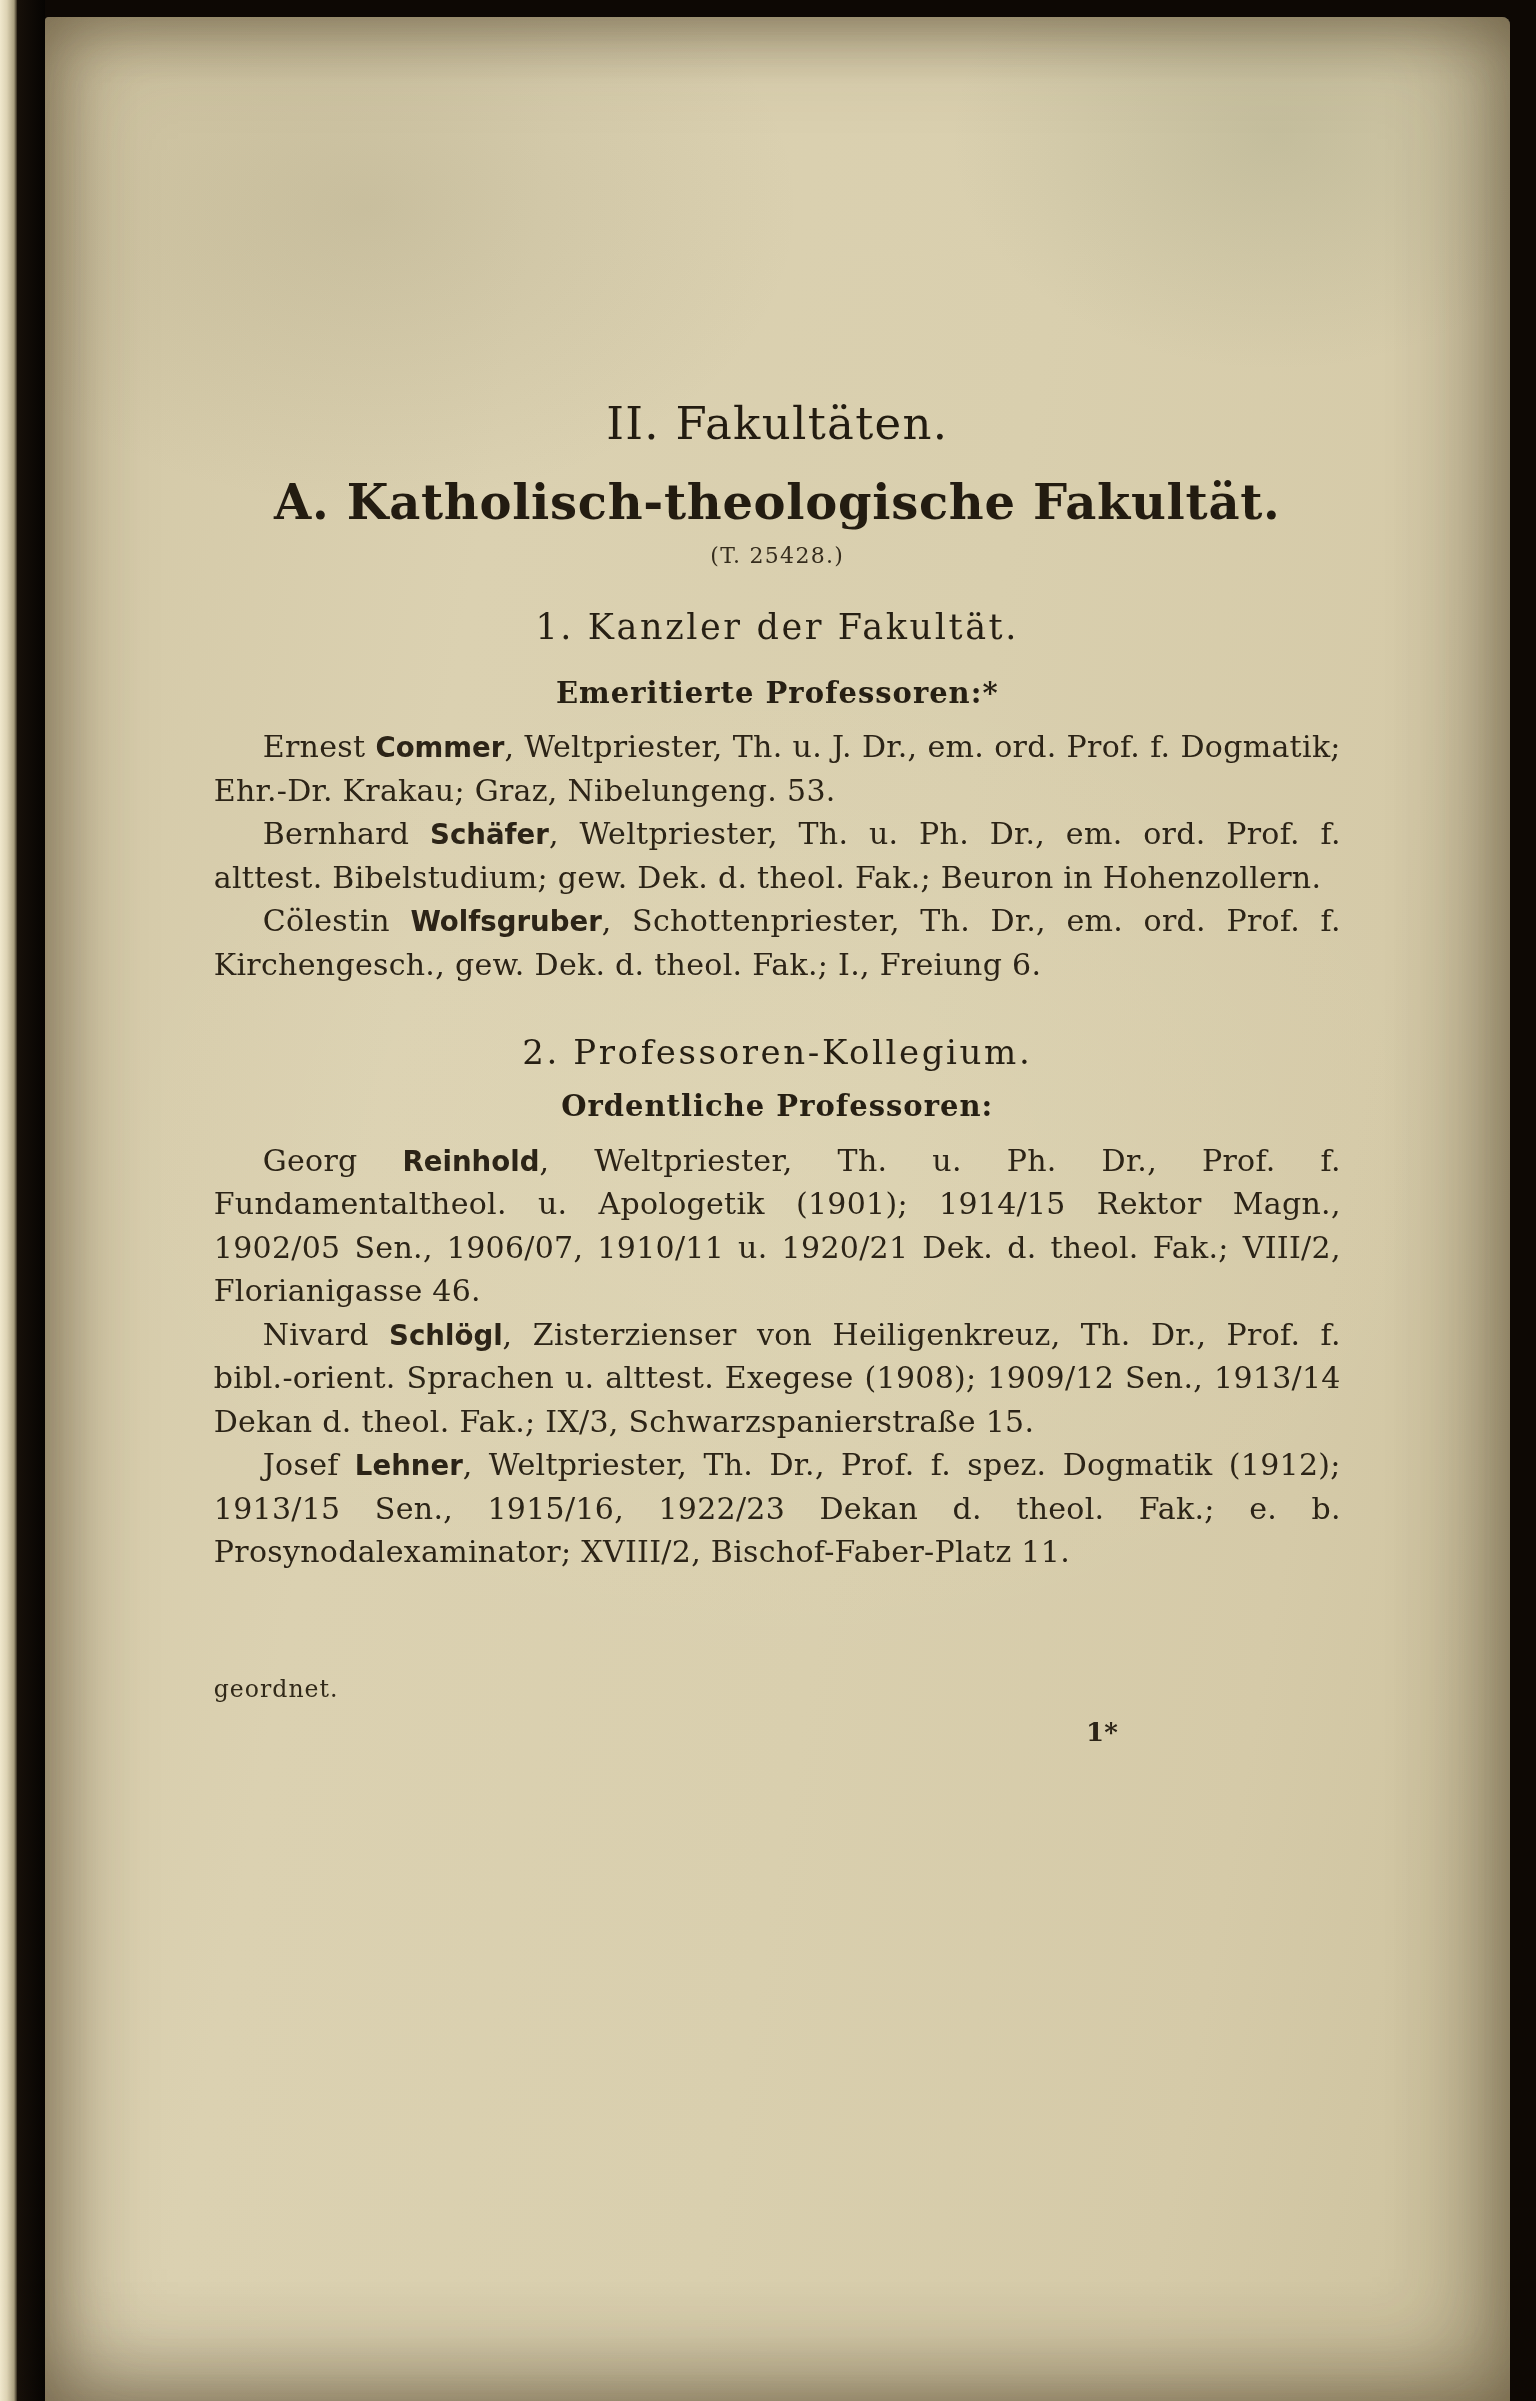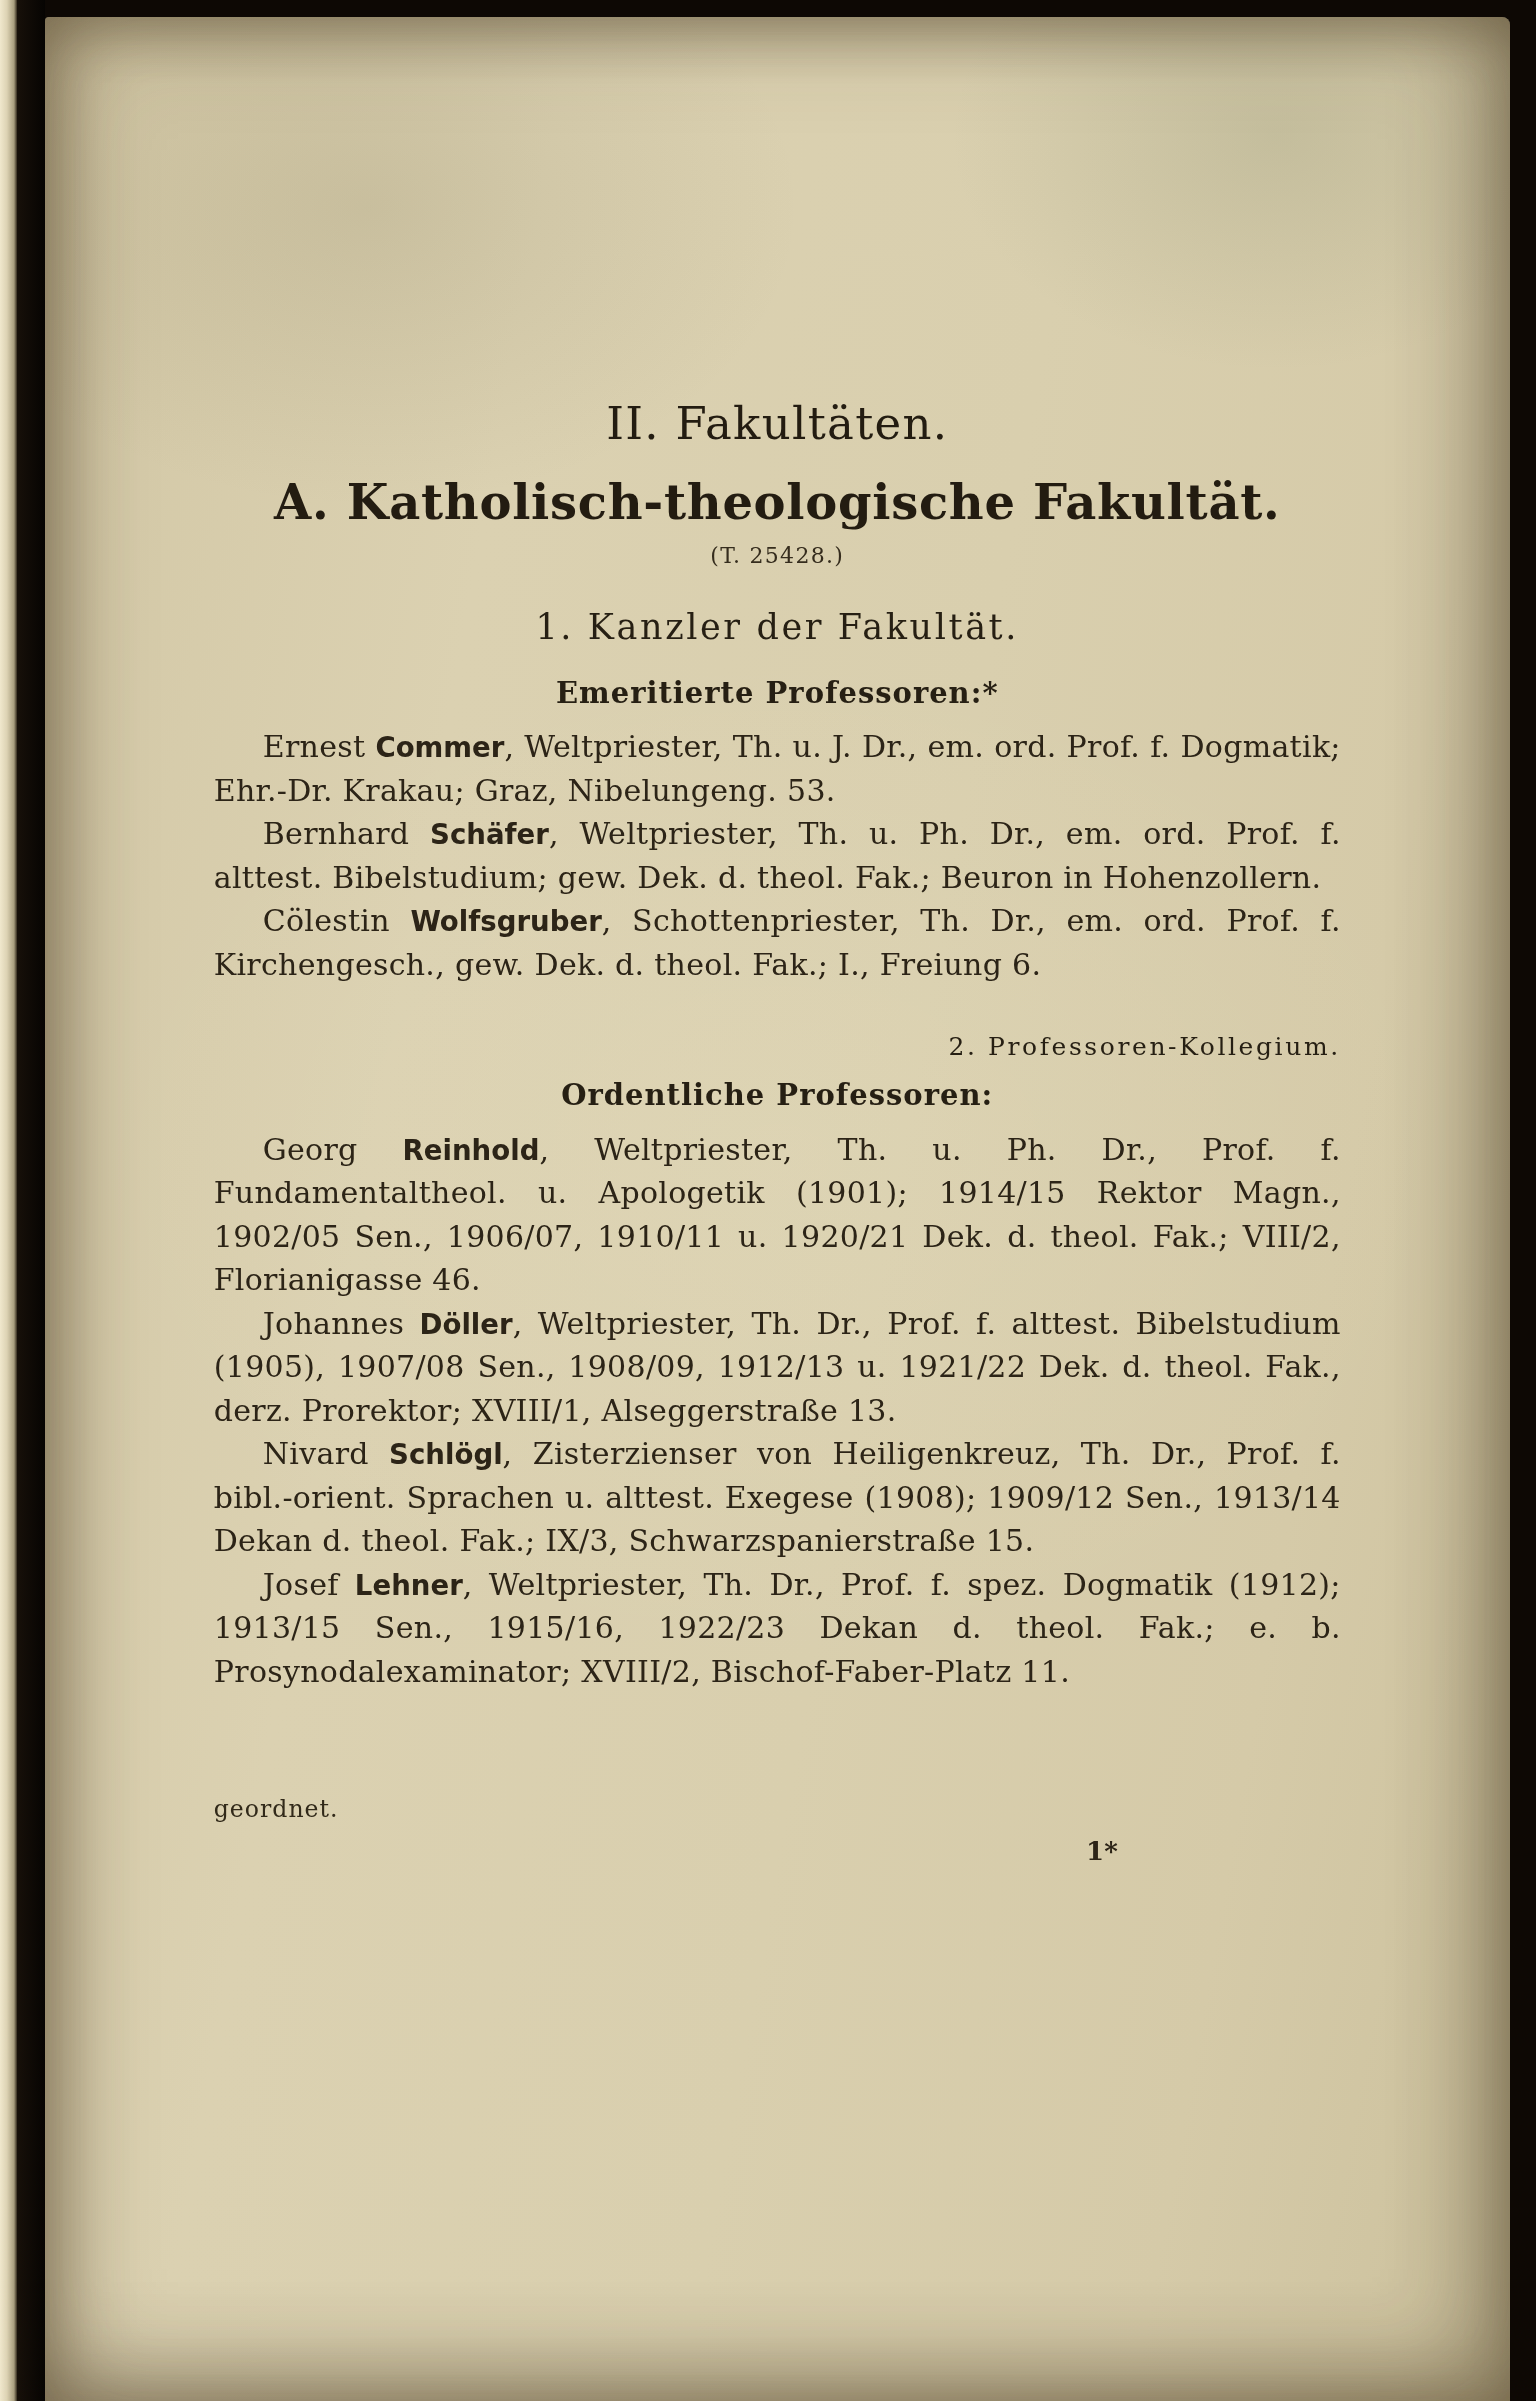--- a/index.html
+++ b/index.html
@@ -56,22 +56,22 @@
   }
   .phone {
     font-size: 22px; letter-spacing: 1.3px;
     text-align: center; margin: 0 0 39px; color: #352c1d;
   }
   .sub-heading-1 {
     font-size: 35px; font-weight: 400; letter-spacing: 2.6px;
     text-align: center; margin: 0 0 24px; color: #261f13;
   }
   .sub-heading-2 {
-    font-size: 25px; font-weight: 400; letter-spacing: 2.6px;
-    text-align: right; margin: 46px 0 17px; color: #261f13;
+    font-size: 34px; font-weight: 400; letter-spacing: 2.6px;
+    text-align: center; margin: 46px 0 17px; color: #261f13;
   }
   .group-heading {
     font-size: 29px; font-weight: 700; letter-spacing: 1px;
     text-align: center; margin: 29px 0 15.7px; color: #261f13;
   }
   .group-heading.tight { margin-top: 0; }
 
   .entry {
     font-size: 30px; line-height: 1.45; letter-spacing: 0.3px;
     text-align: justify; text-indent: 49px; margin: 0;
@@ -115,21 +115,20 @@
     <p class="entry"><span>Bernhard </span><span class="bname">Schäfer</span><span>, Weltpriester, Th. u. Ph. Dr., em. ord. Prof. f. alttest. Bibelstudium; gew. Dek. d. theol. Fak.; Beuron in Hohenzollern.</span></p>
 
     <p class="entry"><span>Cölestin </span><span class="bname">Wolfsgruber</span><span>, Schottenpriester, Th. Dr., em. ord. Prof. f. Kirchengesch., gew. Dek. d. theol. Fak.; I., Freiung 6.</span></p>
 
     <h3 class="sub-heading-2">2. Professoren-Kollegium.</h3>
 
     <h4 class="group-heading tight">Ordentliche Professoren:</h4>
 
     <p class="entry"><span>Georg </span><span class="bname">Reinhold</span><span>, Weltpriester, Th. u. Ph. Dr., Prof. f. Fundamentaltheol. u. Apologetik (1901); 1914/15 Rektor Magn., 1902/05 Sen., 1906/07, 1910/11 u. 1920/21 Dek. d. theol. Fak.; VIII/2, Florianigasse 46.</span></p>
 
-    <p class="entry"><span>Johannes </span><span class="bname">Döller</span><span>, Weltpriester, Th. Dr., Prof. f. alttest. Bibelstudium (1905), 1907/08 Sen., 1908/09, 1912/13 u. 1921/22 Dek. d. theol. Fak., derz. Prorektor; XVIII/1, Alseggerstraße 13.</span></p>
 
     <p class="entry"><span>Nivard </span><span class="bname">Schlögl</span><span>, Zisterzienser von Heiligenkreuz, Th. Dr., Prof. f. bibl.-orient. Sprachen u. alttest. Exegese (1908); 1909/12 Sen., 1913/14 Dekan d. theol. Fak.; IX/3, Schwarzspanierstraße 15.</span></p>
 
     <p class="entry"><span>Josef </span><span class="bname">Lehner</span><span>, Weltpriester, Th. Dr., Prof. f. spez. Dogmatik (1912); 1913/15 Sen., 1915/16, 1922/23 Dekan d. theol. Fak.; e. b. Prosynodalexaminator; XVIII/2, Bischof-Faber-Platz 11.</span></p>
 
     <div class="footnote"><br><span>geordnet.</span></div>
 
     <div class="signature">1*</div>
 
   </div>

